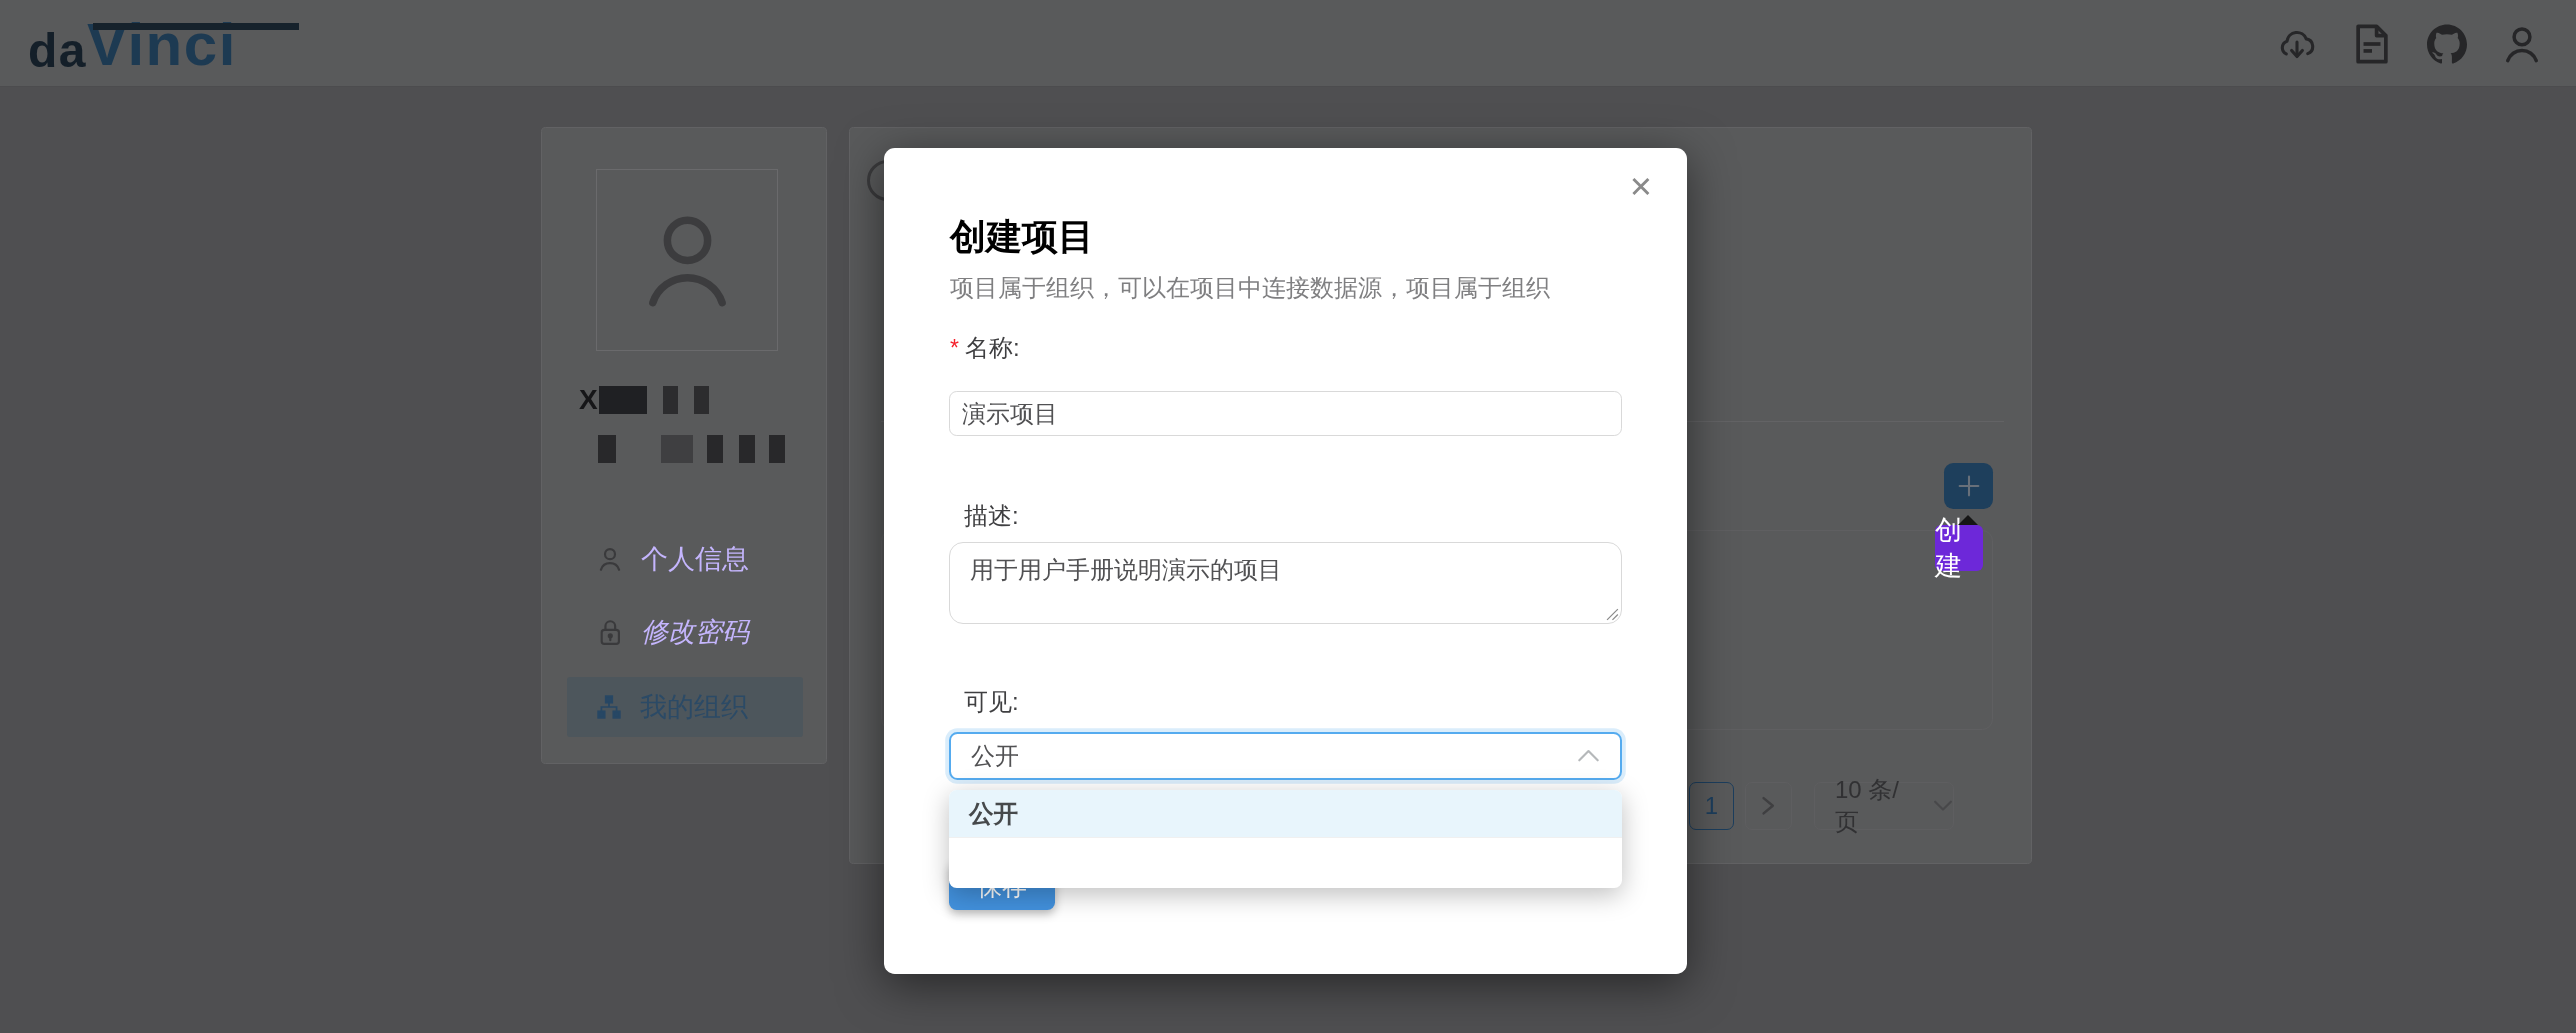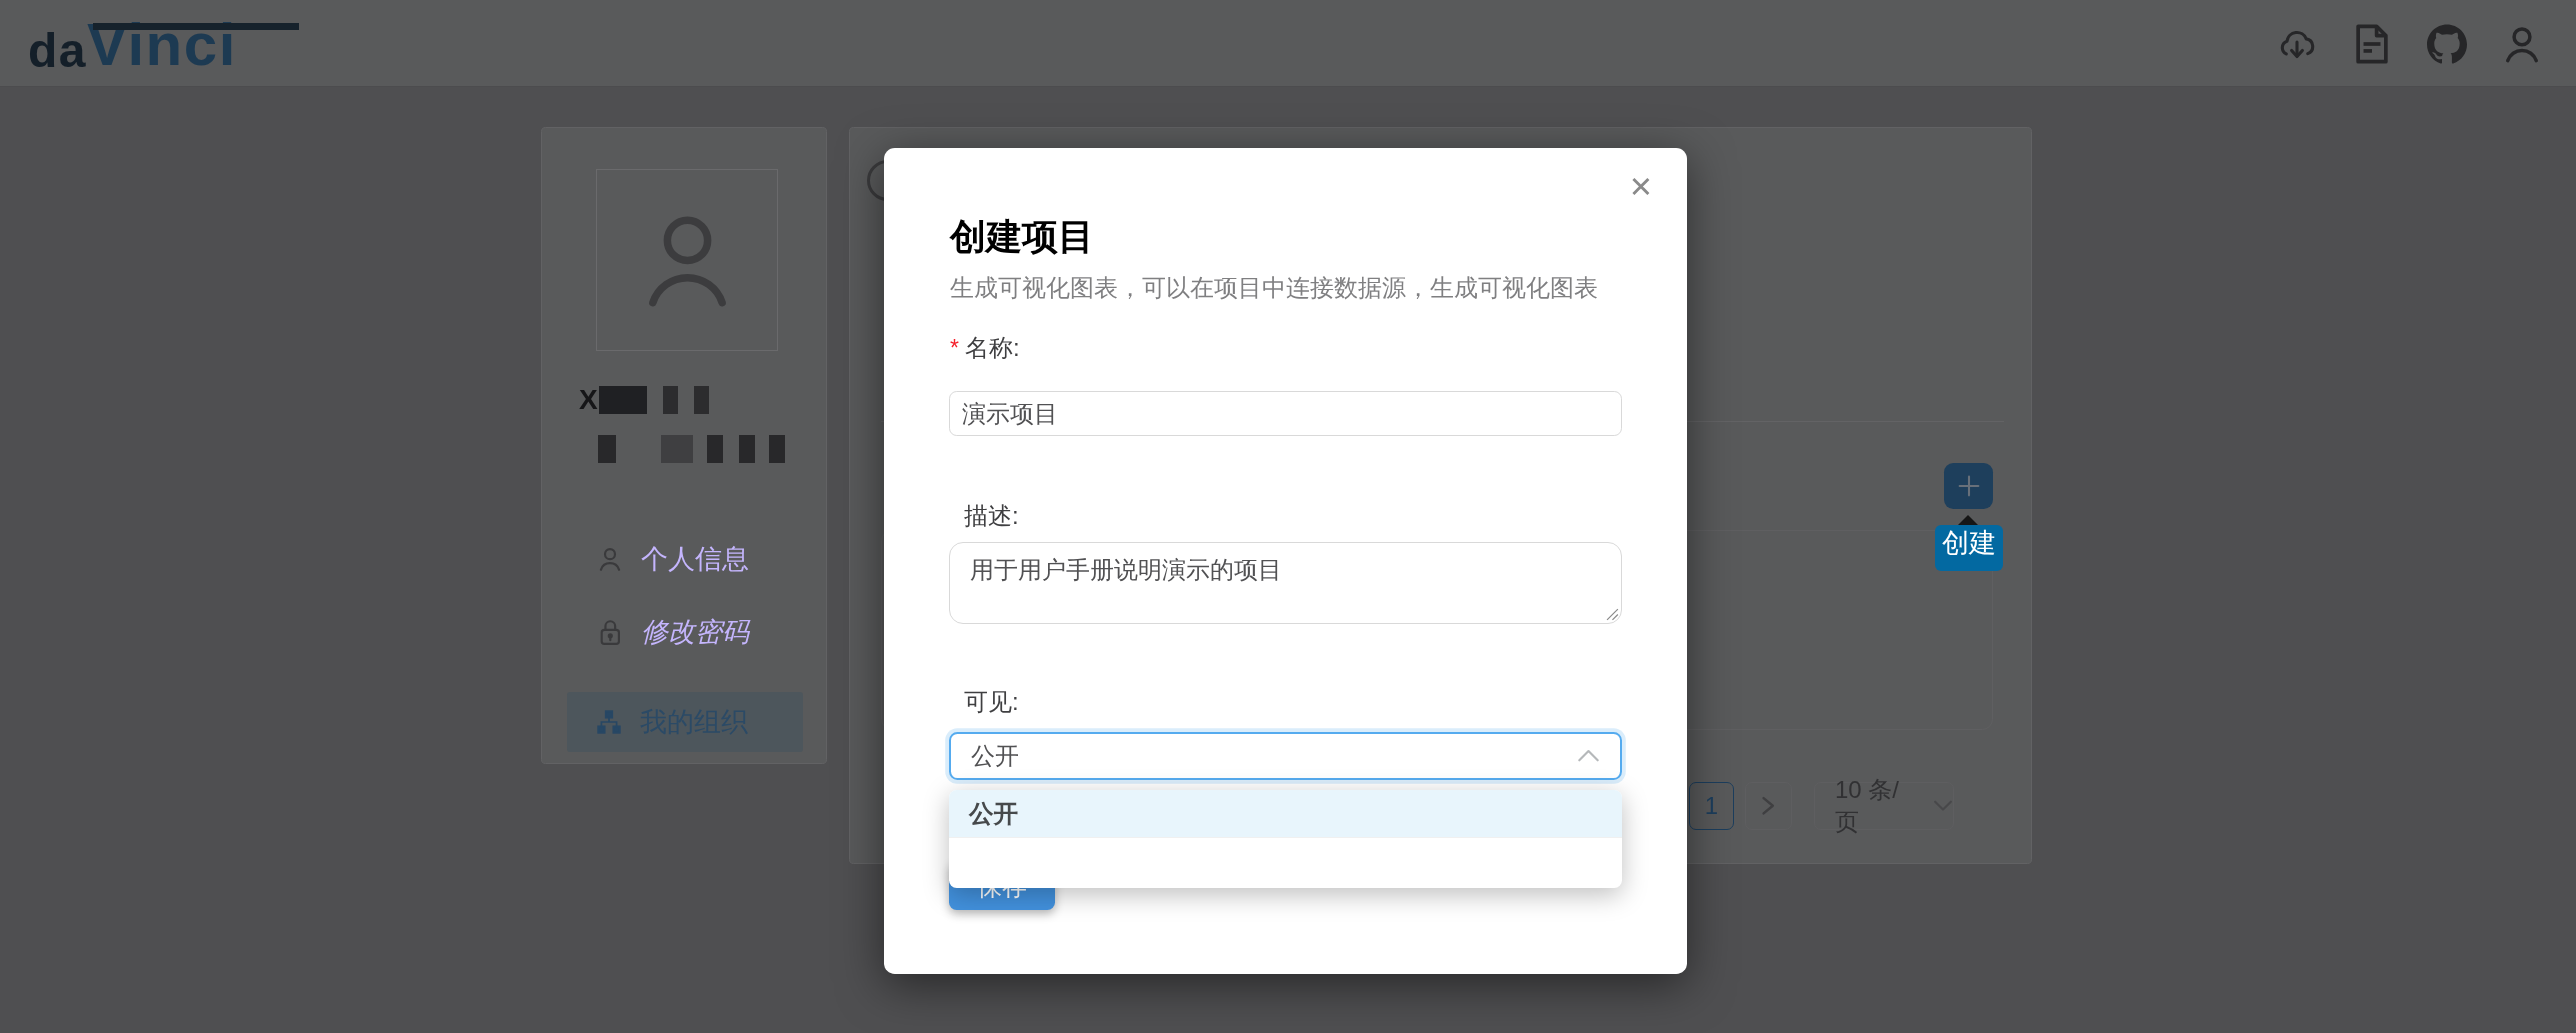--- a/index.html
+++ b/index.html
@@ -33,21 +33,21 @@
   .tab-divider { position:absolute; left:31px; top:293px; width:1123px; border-top:1.5px solid #636365; }
   .create-btn { position:absolute; left:1094px; top:335px; width:49px; height:46px; background:#1e3f5c; border-radius:9.2px; display:flex; align-items:center; justify-content:center; cursor:pointer; }
   .inner-box { position:absolute; left:31px; top:402px; width:1112px; height:200px; border:1.5px solid #5f5f61; border-radius:10.8px; }
   .pg { position:absolute; top:654px; height:48px; border-radius:7px; display:flex; align-items:center; justify-content:center; font-size:24px; cursor:pointer; }
   .pg-page { left:839px; width:45px; border:1.5px solid #1c3e5d; color:#1c3e5d; }
   .pg-next { left:895px; width:47px; border:1.5px solid #5e5e60; color:#3f3f41; }
   .pg-size { left:964px; width:140px; border:1.5px solid #5e5e60; color:#313133; justify-content:flex-start; padding-left:20px; }
   .pg-size .chev { margin-left:17px; color:#48484a; }
 
   
-  .tooltip { position:absolute; left:1935px; top:525px; width:68px; height:46px; background:#0369a1; border-radius:6.1px; color:#ffffff; font-size:27px; display:flex; align-items:flex-start; justify-content:center; z-index:40; }
+  .tooltip { position:absolute; left:1935px; top:525px; width:48px; height:46px; background:#6d28d9; border-radius:6.1px; color:#ffffff; font-size:27px; display:flex; align-items:center; justify-content:center; z-index:40; }
   .tooltip-arrow { position:absolute; left:23px; top:-10px; width:0; height:0; border-left:10.8px solid transparent; border-right:10.8px solid transparent; border-bottom:10.8px solid #161616; }
 
   
   .modal { position:absolute; left:884px; top:148px; width:803px; height:826px; background:#ffffff; border-radius:10.8px; box-shadow:0 10.8px 46px rgba(0,0,0,0.5); z-index:50; }
   .modal-close { position:absolute; right:34px; top:24.6px; font-size:29px; color:#8a8a8a; line-height:1; cursor:pointer; font-weight:400; }
   .modal-title { position:absolute; left:66px; top:65px; font-size:36px; font-weight:bold; color:#000000; }
   .modal-sub { position:absolute; left:66px; top:124px; font-size:24px; color:#7f7f81; }
   .f-label { position:absolute; left:66px; font-size:24px; color:#3f3f41; }
   .req { color:#f5222d; margin-right:6.1px; font-size:23px; }
   .f-input { position:absolute; left:65px; width:673px; height:45px; border:1.5px solid #d9d9d9; border-radius:7.7px; font-size:24px; color:#515153; padding:0 20px; font-family:inherit; background:#fff; }
@@ -137,21 +137,21 @@
       <span class="mi-icon">
         <svg width="24.6" height="28" viewBox="0 0 22 26" fill="none" stroke="currentColor" stroke-width="2" stroke-linecap="round" stroke-linejoin="round">
           <rect x="3" y="11" width="16" height="13" rx="2.5"></rect>
             <path d="M6.5 11 V7.5 a4.5 4.5 0 0 1 9 0 V11"></path>
           <circle cx="11" cy="16.5" r="1.4" fill="currentColor"></circle>
             <line x1="11" y1="17.8" x2="11" y2="20.6"></line>
         </svg>
       </span>
       <span>修改密码</span>
     </div>
-    <div class="menu-item active" style="top:564px;">
+    <div class="menu-item active" style="top:549px;">
       <span class="mi-icon">
         <svg width="26" height="26" viewBox="0 0 24 24" fill="currentColor" stroke="currentColor" stroke-width="1.6">
           <rect x="9" y="2" width="6" height="6"></rect>
             <rect x="2" y="16" width="6" height="6"></rect>
             <rect x="16" y="16" width="6" height="6"></rect>
           <path d="M12 8 v4 M5 16 v-4 h14 v4" fill="none"></path>
         </svg>
       </span>
       <span>我的组织</span>
     </div>
@@ -188,21 +188,21 @@
   <div class="mask"></div>
 
   <div class="tooltip">
     <div class="tooltip-arrow"></div>
     <span>创建</span>
   </div>
 
   <div class="modal">
     <span class="modal-close">✕</span>
     <div class="modal-title">创建项目</div>
-    <div class="modal-sub">生成可视化图表，可以在项目中连接数据源，生成可视化图表</div>
+    <div class="modal-sub">项目属于组织，可以在项目中连接数据源，项目属于组织</div>
 
     <div class="f-label" style="top:184px;">
       <span class="req">*</span><span>名称:</span>
     </div>
     <input class="f-input" style="top: 243px; padding-left: 12px;" value="演示项目">
 
     <div class="f-label" style="top:352px; left:80px;">描述:</div>
     <textarea class="f-textarea" style="">用于用户手册说明演示的项目</textarea>
     <svg class="resize-grip" viewBox="0 0 20 20" stroke="currentColor" stroke-width="1.6" fill="none">
       <line x1="4" y1="18" x2="18" y2="4"></line>

